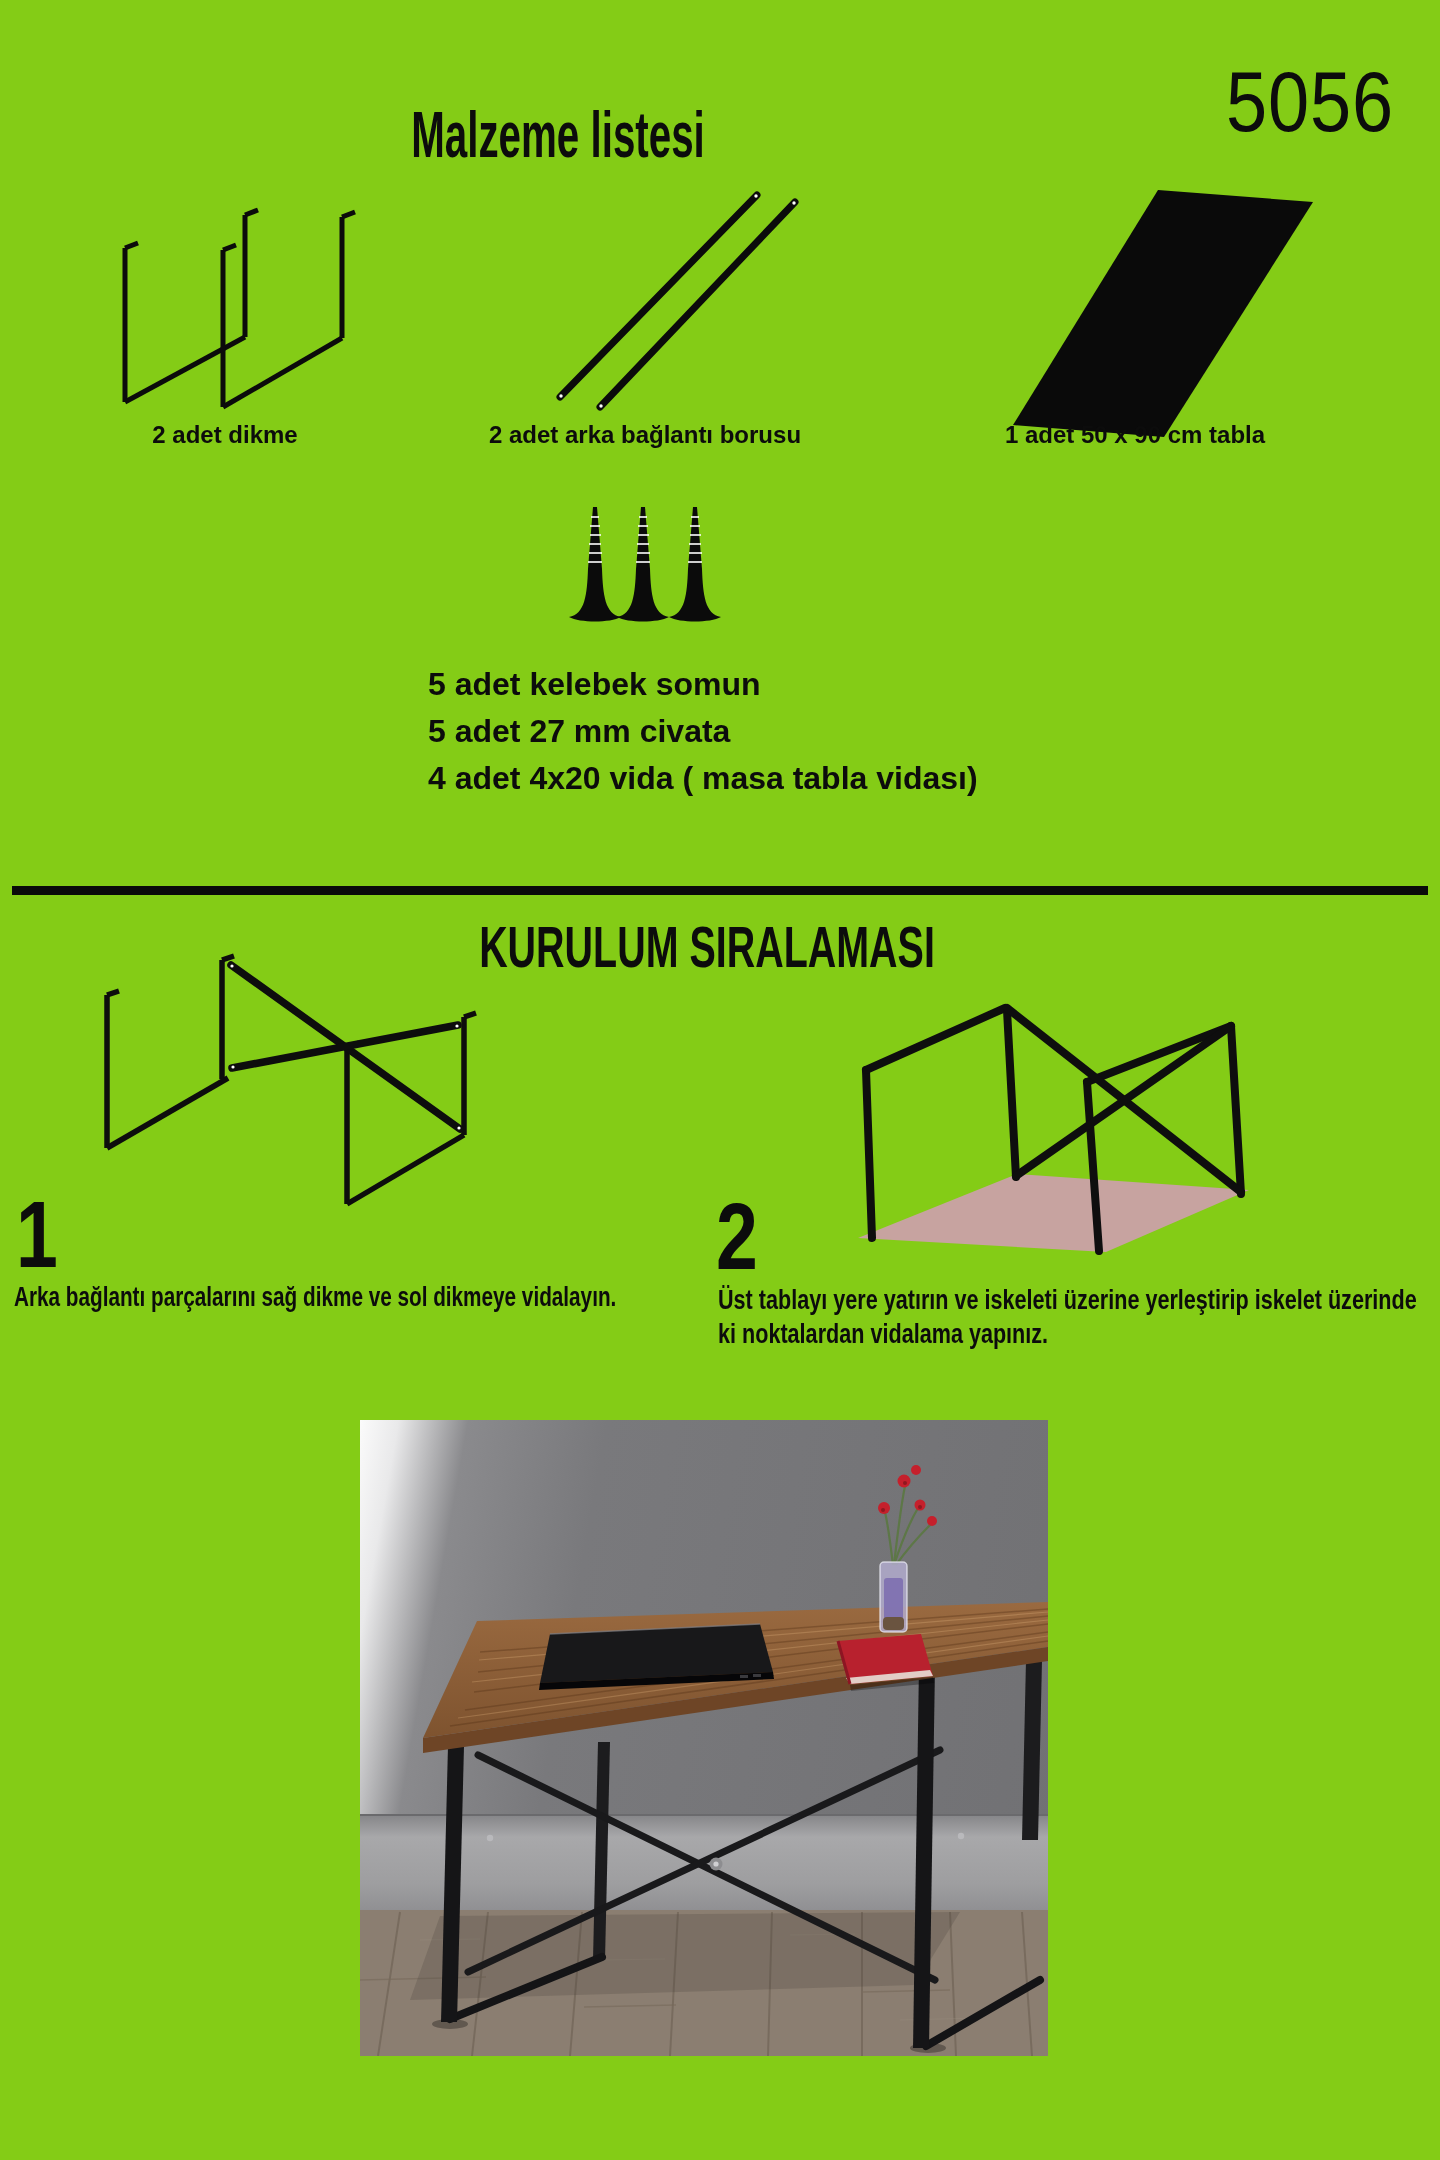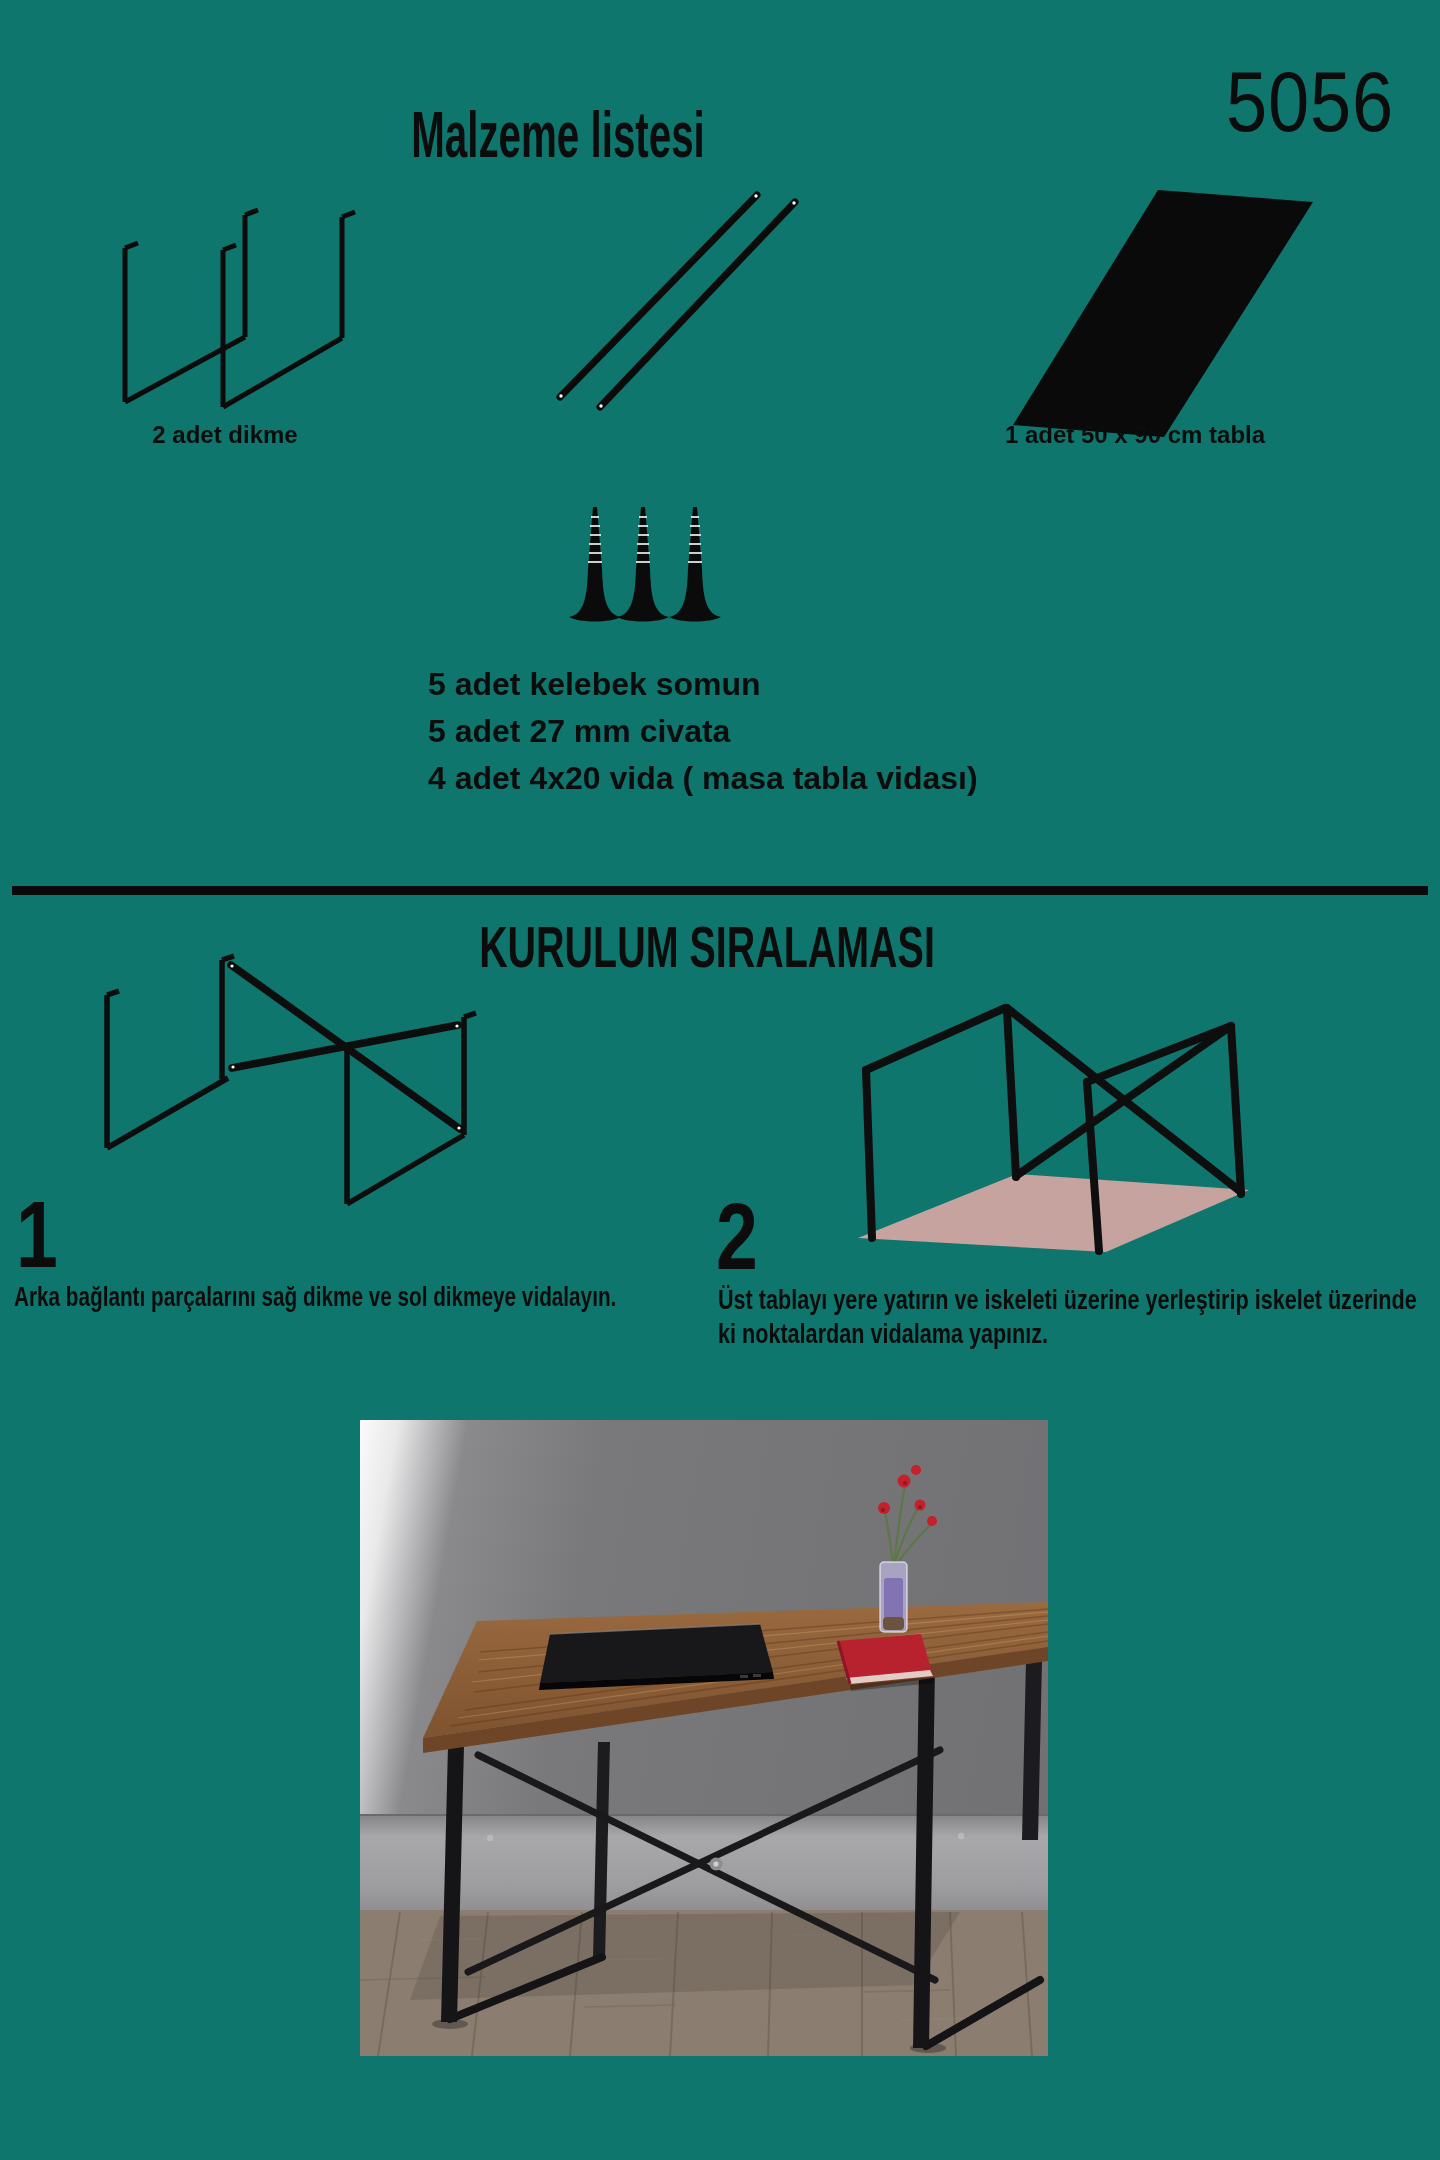--- a/index.html
+++ b/index.html
@@ -1,16 +1,16 @@
 <!DOCTYPE html>
 <html><head>
 <meta charset="utf-8">
 <style>
   html,body{margin:0;padding:0;background:#ffffff;}
-  .page{position:relative;width:1440px;height:2160px;background:#0f766e;overflow:hidden;
+  .page{position:relative;width:1440px;height:2160px;background:#84cc16;overflow:hidden;
         font-family:"Liberation Sans","DejaVu Sans",sans-serif;color:#0c0c0c;}
   .abs{position:absolute;}
   .centered{position:absolute;transform-origin:50% 50%;white-space:nowrap;}
   .title{left:558px;top:98px;font-size:64px;font-weight:700;transform:translateX(-50%) scaleX(.63);}
   .model{left:1310px;top:52px;font-size:86px;font-weight:400;transform:translateX(-50%) scaleX(.86);letter-spacing:1px;}
   .h2{left:707px;top:913px;font-size:58px;font-weight:700;transform:translateX(-50%) scaleX(.68);}
   .caption{position:absolute;top:421px;font-size:24px;font-weight:600;text-align:center;line-height:1.2;}
   .cap1{left:80px;width:290px;}
   .cap2{left:420px;width:450px;}
   .cap3{left:965px;width:340px;}
@@ -61,20 +61,21 @@
       <line x1="120" y1="262" x2="317" y2="60"></line>
       <line x1="160" y1="272" x2="355" y2="67"></line>
     </g>
     <g fill="#ffffff">
       <circle cx="121" cy="261" r="1.7"></circle>
         <circle cx="316" cy="61" r="1.7"></circle>
       <circle cx="161" cy="271" r="1.7"></circle>
         <circle cx="354" cy="68" r="1.7"></circle>
     </g>
   </svg>
+  <div class="caption cap2">2 adet arka bağlantı borusu</div>
 
   <svg class="abs" style="left:950px;top:150px;" width="380" height="300" viewBox="0 0 380 300">
     <polygon points="208,40 363,52 214,287 63,275" fill="#0a0a0a"></polygon>
   </svg>
   <div class="caption cap3">1 adet 50 x 90 cm tabla</div>
 
   <svg class="abs" style="left:560px;top:495px;" width="180" height="132" viewBox="0 0 180 132">
     <g fill="#0b0b0b">
       <path d="M9 122 C25 119,27 100,28 74 L42 74 C43 100,45 119,61 122 C50 128,20 128,9 122 Z"></path>
       <path d="M28 74 L33 12 L37 12 L42 74 Z"></path>

